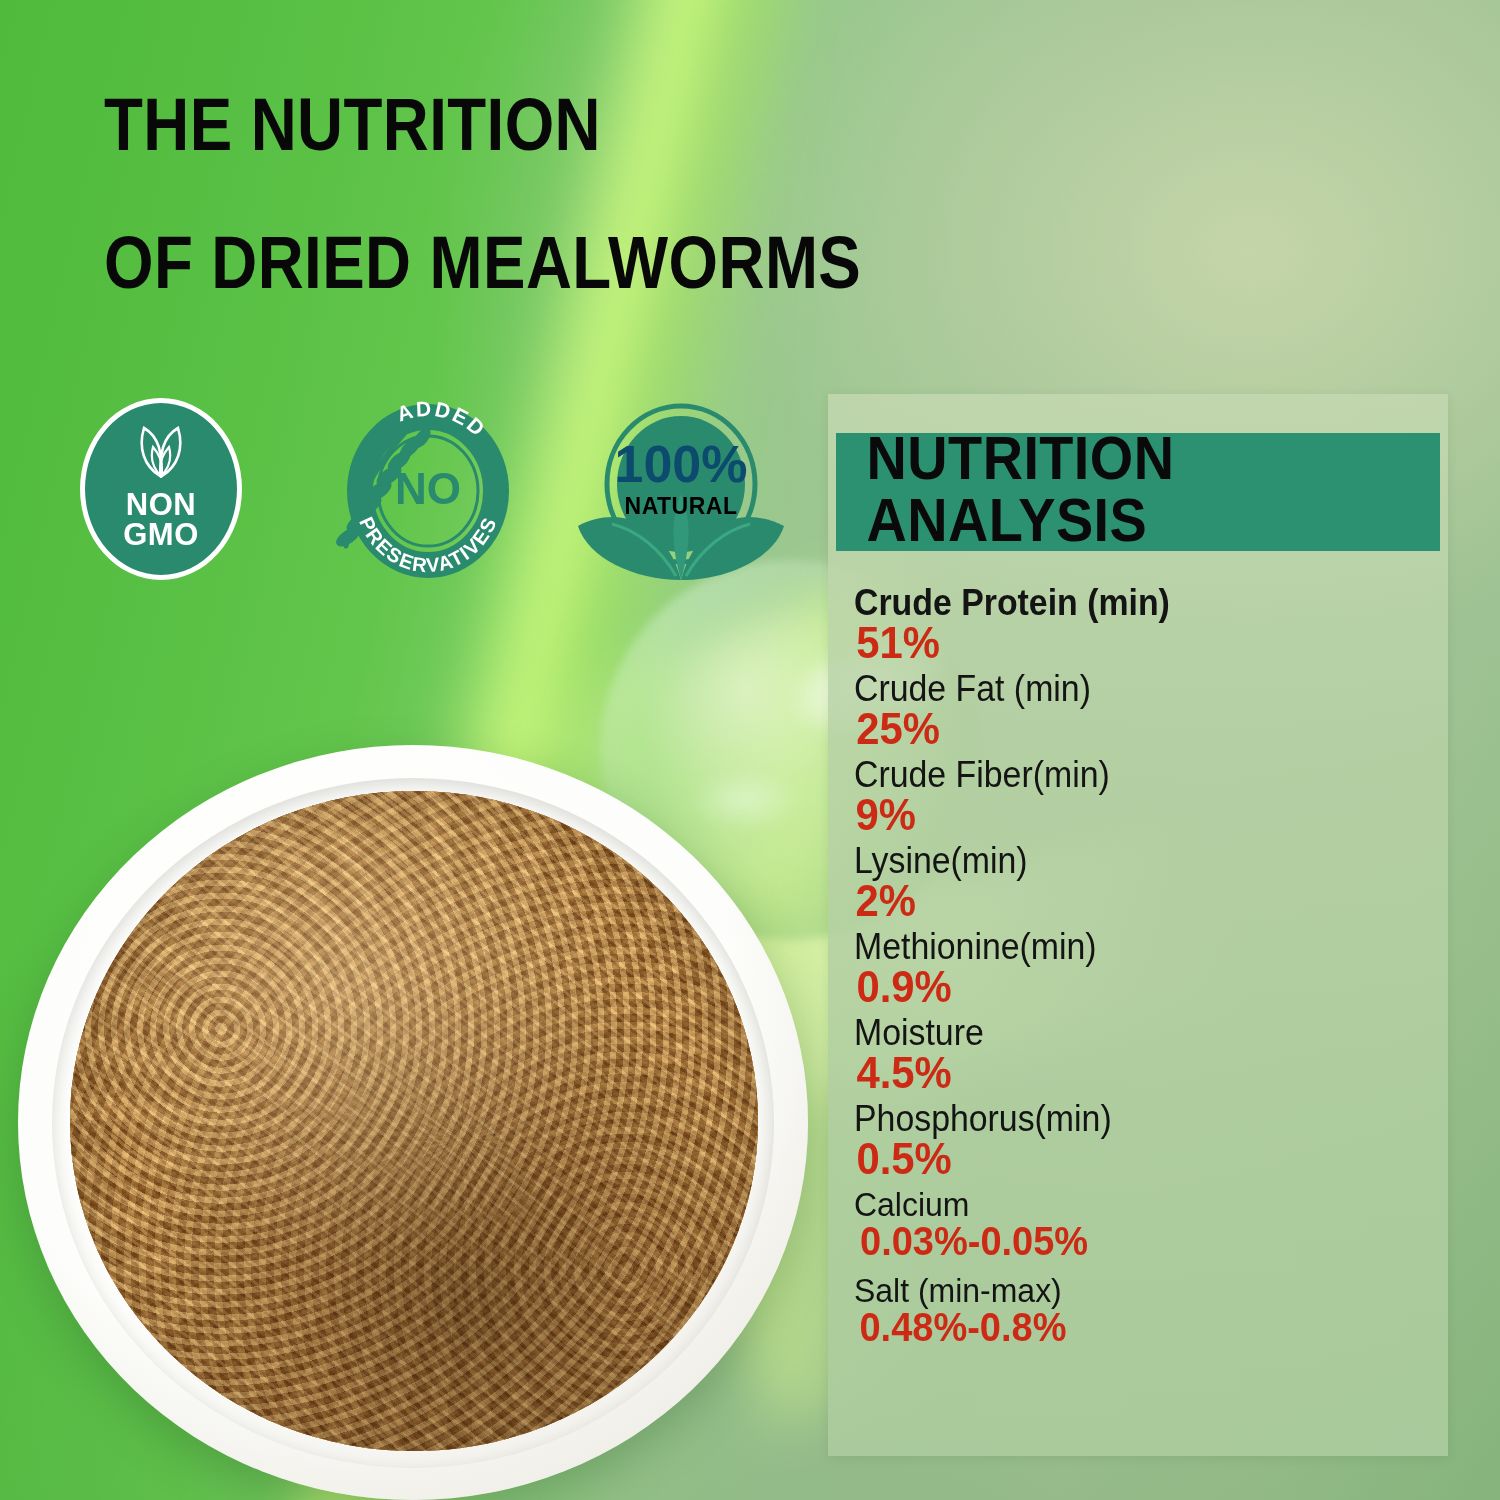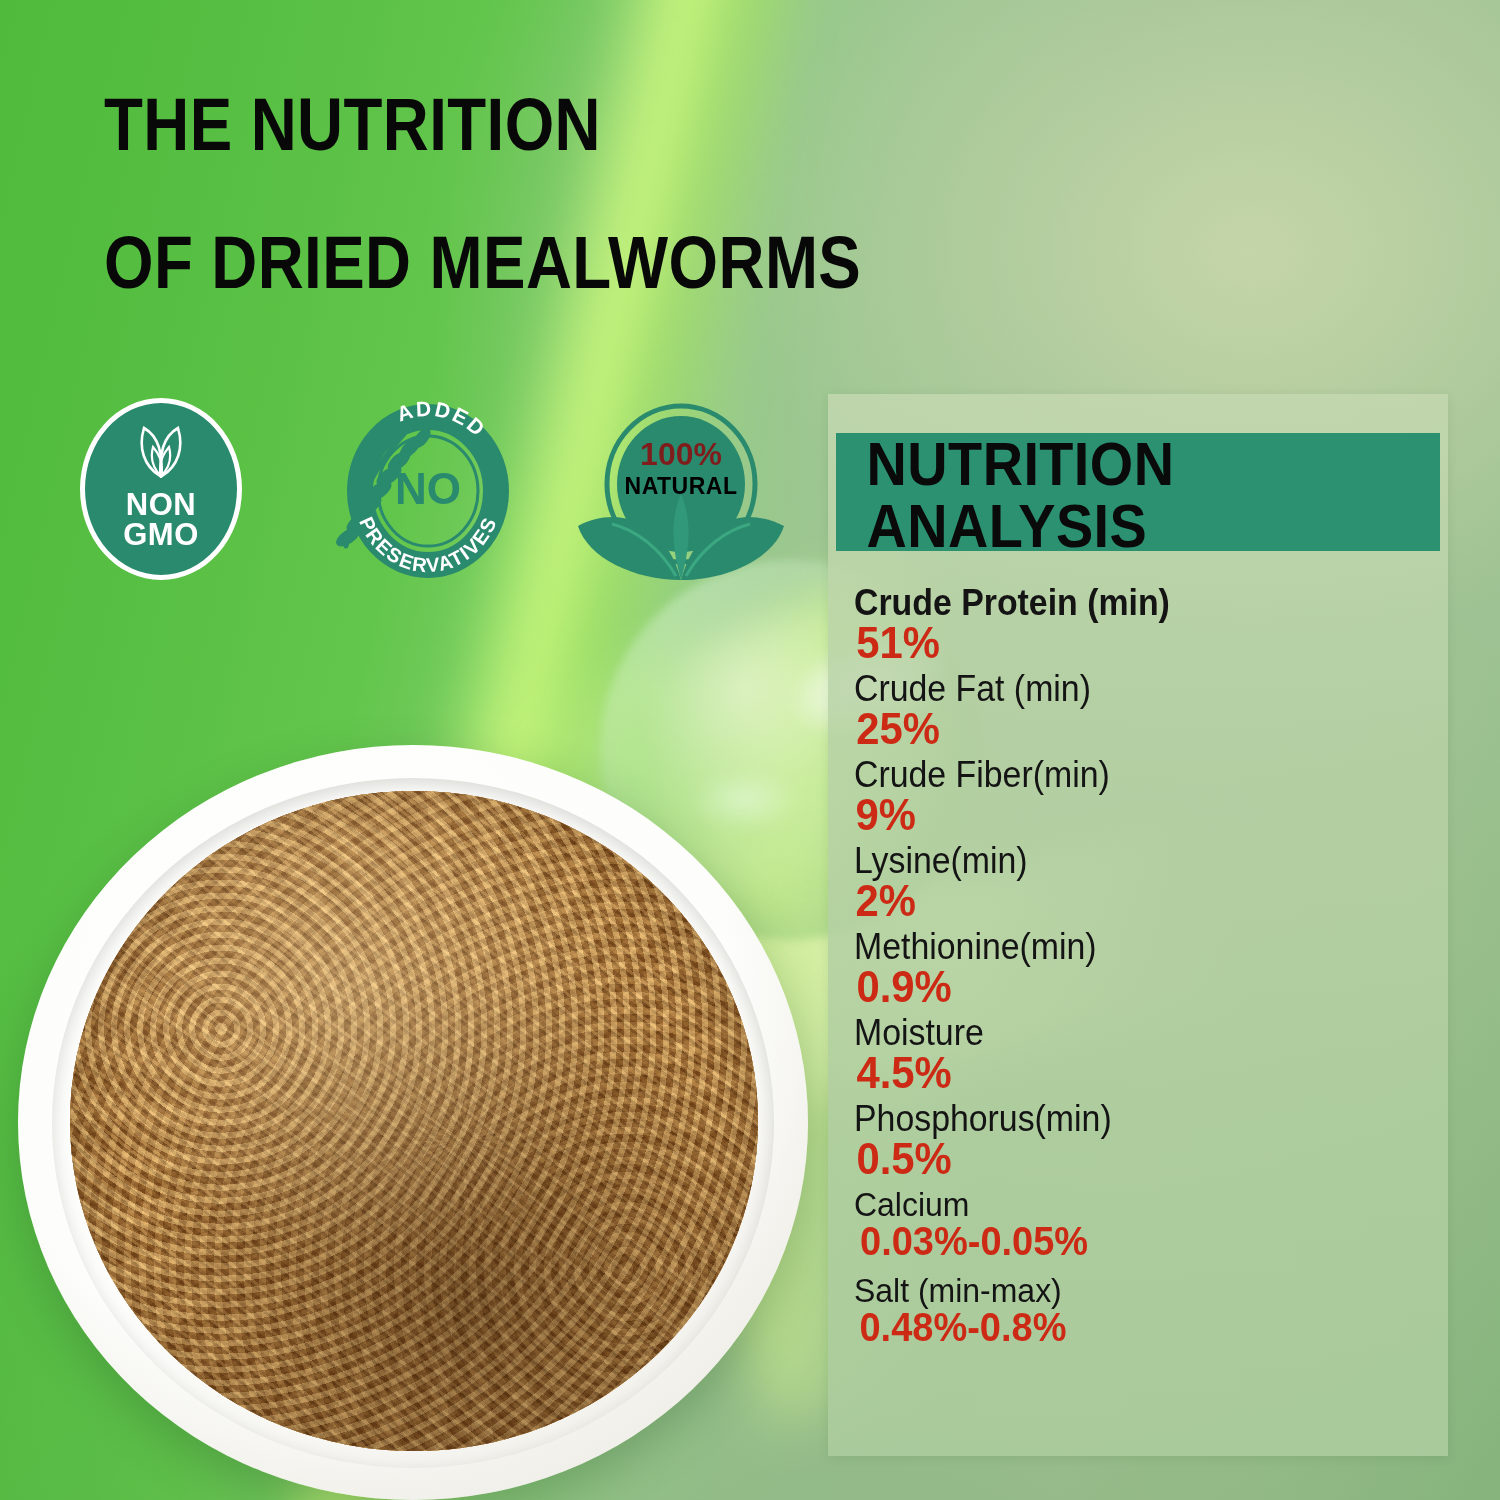--- a/index.html
+++ b/index.html
@@ -86,21 +86,21 @@
     font-family:"Liberation Sans","DejaVu Sans",sans-serif;
   }
   .nongmo-leaves{position:absolute;left:50%;top:22px;transform:translateX(-50%);}
 
   
   #badge-preserv{left:328px;top:396px;width:200px;height:186px;}
 
   
   #badge-natural{left:572px;top:398px;width:218px;height:184px;}
   .nat-txt-wrap{position:absolute;left:0;right:0;top:40px;text-align:center;}
-  .nat-100{color:#7f1d1d;font-weight:700;font-size:32px;line-height:1;letter-spacing:0px;}
+  .nat-100{color:#0c4a6e;font-weight:700;font-size:52px;line-height:1;letter-spacing:0px;}
   .nat-word{color:#000000;font-weight:700;font-size:23px;line-height:1;margin-top:5px;letter-spacing:.5px;}
 
   
   #bowl{
     position:absolute;left:18px;top:745px;width:800px;height:765px;
   }
   .plate{
     position:absolute;left:0;top:0;width:790px;height:755px;border-radius:50%;
     background:radial-gradient(circle at 42% 34%, #ffffff 0%, #fdfdfb 56%, #efeee8 78%, #dedcd4 100%);
     box-shadow:0 16px 46px rgba(40,90,40,.30);
@@ -150,21 +150,21 @@
   }
 
   
   #panel{
     position:absolute;left:828px;top:394px;width:620px;height:1062px;
     background:linear-gradient(180deg, rgba(196,216,176,.82) 0%, rgba(184,210,166,.85) 30%, rgba(176,206,160,.88) 70%, rgba(172,204,158,.90) 100%);
     box-shadow:0 2px 10px rgba(40,90,40,.10);
   }
   .panel-top-strip{height:39px;}
   .panel-head{
-    height:118px;background:#2b9171;display:flex;align-items:flex-start;
+    height:118px;background:#2b9171;display:flex;align-items:flex-end;
     margin:0 8px;
   }
   .panel-head-txt{
     color:#0a0a0a;font-weight:700;font-size:62px;line-height:1;letter-spacing:.5px;
     font-family:"Liberation Sans Narrow","Liberation Sans","DejaVu Sans Condensed",sans-serif;
     transform:scaleX(.90);transform-origin:left center;padding-left:34px;
   }
   .rows{padding:34px 0 0 0;}
   .row{
     display:flex;align-items:baseline;height:86px;padding:0 24px 0 26px;box-sizing:border-box;flex-direction:column;

